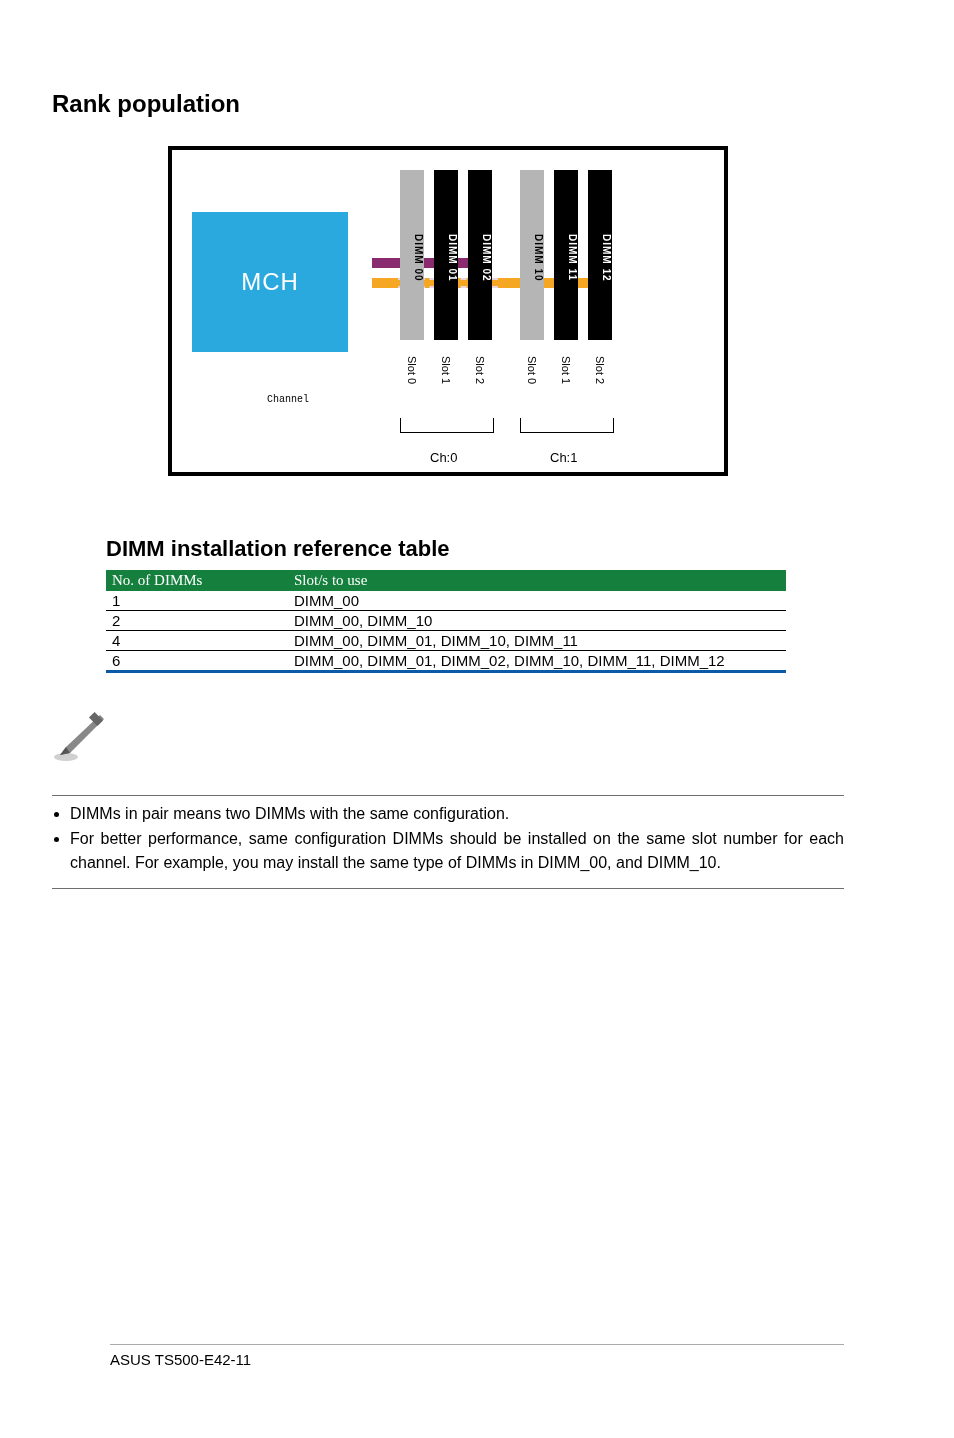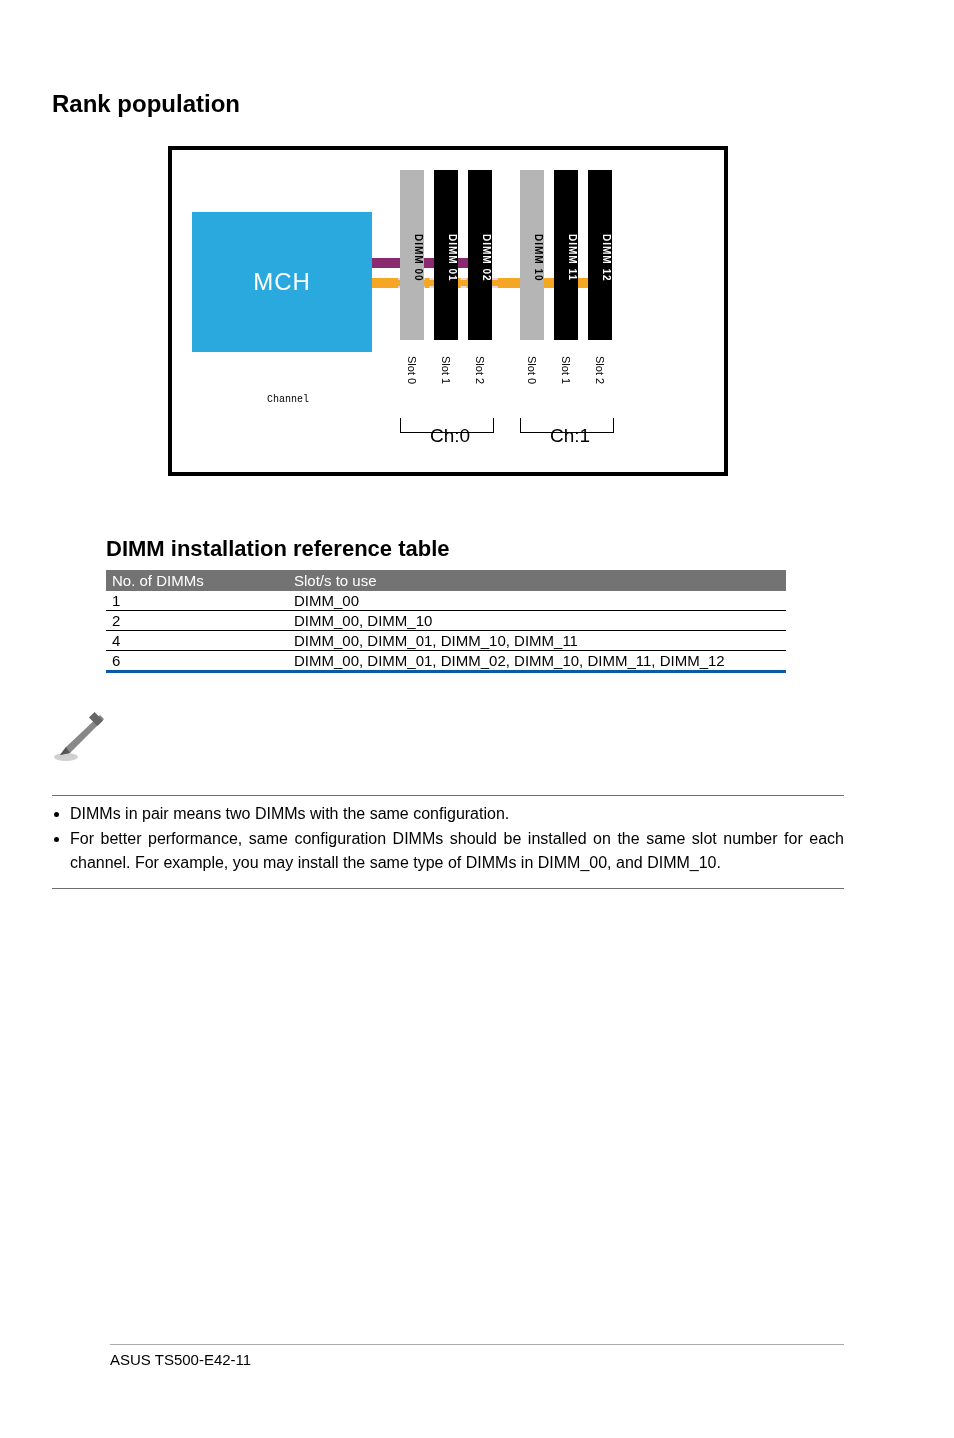--- a/index.html
+++ b/index.html
@@ -36,21 +36,21 @@
     width: 560px;
     height: 330px;
     border: 4px solid #000;
     position: relative;
     box-sizing: border-box;
   }
   .mch {
     position: absolute;
     left: 20px;
     top: 62px;
-    width: 180px;
+    width: 156px;
     height: 140px;
     background: #2aa9df;
     display: flex;
     align-items: center;
     justify-content: center;
     color: #fff;
     font-size: 24px;
     letter-spacing: 1px;
   }
   .channel-label {
@@ -101,22 +101,22 @@
   .ch-bracket {
     position: absolute;
     top: 248px;
     height: 14px;
     border-left: 1px solid #000;
     border-right: 1px solid #000;
     border-bottom: 1px solid #000;
   }
   .ch-label {
     position: absolute;
-    top: 255px;
-    font-size: 19px;
+    top: 280px;
+    font-size: 13px;
   }
   .trace {
     position: absolute;
     height: 10px;
   }
   .trace-purple { background: #8a2a6f; }
   .trace-orange { background: #f5a623; }
   .dashseg {
     position: absolute;
     top: 0;
@@ -126,25 +126,26 @@
     box-sizing: border-box;
   }
   
   .ref-table {
     margin-top: 4px;
     border-collapse: collapse;
     width: 680px;
     font-size: 15px;
   }
   .ref-table th {
-    background: #737373;
+    background: #15803d;
     color: #fff;
     font-weight: normal;
     text-align: left;
     padding: 2px 6px;
+    font-family: Liberation Serif, serif;
   }
   .ref-table td {
     border-bottom: 1px solid #000;
     padding: 1px 6px;
   }
   .ref-table tr.lastrow td {
     border-bottom: 3px solid #0a5aa8;
   }
   .col1 { width: 170px; }
   

